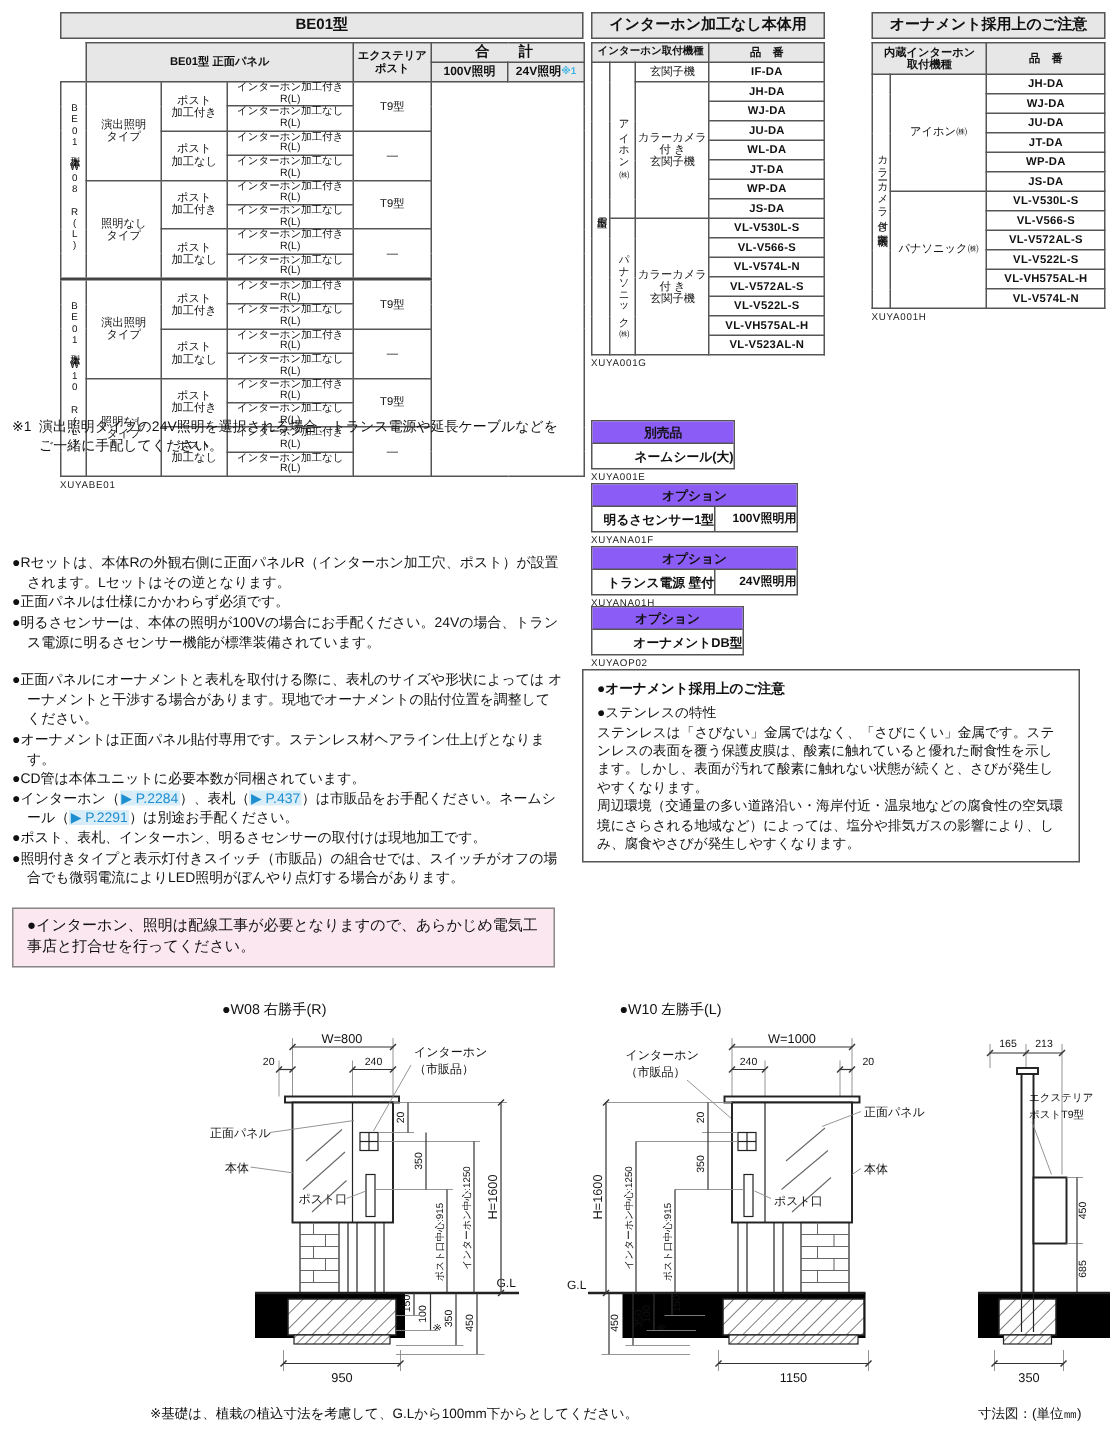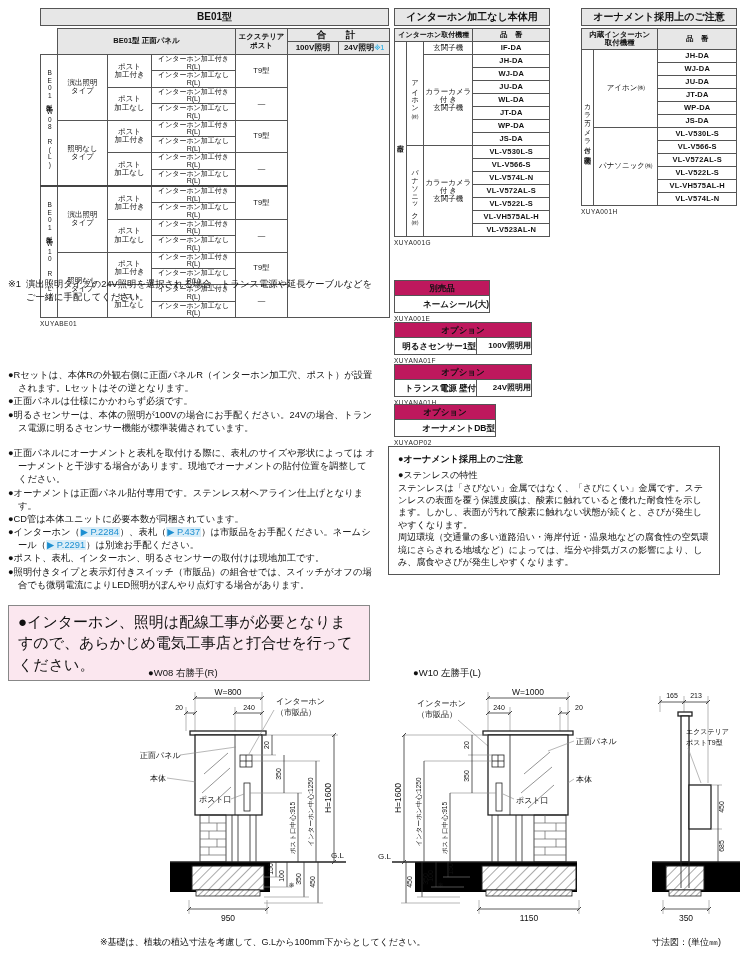--- a/index.html
+++ b/index.html
@@ -26,32 +26,32 @@
   table.mt td.vert span{font-size:6.5px;}
   .ref{color:#3fb4e4;font-size:6.5px;font-weight:bold;vertical-align:top;letter-spacing:0;}
   
   table.st{width:156px;font-size:7.5px;}
   table.st td{height:12px;}
   table.st td.pn{font-weight:bold;font-size:7.5px;letter-spacing:0.2px;}
   table.st td.vert span{font-size:7px;}
   .code{font-size:6.5px;color:#222;letter-spacing:0.5px;margin-top:2px;}
   
   .opt{border:1px solid #555;}
-  .opt .oh{background:#be185d;border-bottom:1px solid #555;font-weight:bold;font-size:8.5px;text-align:center;height:14px;line-height:14px;}
+  .opt .oh{background:#8b5cf6;border-bottom:1px solid #555;font-weight:bold;font-size:8.5px;text-align:center;height:14px;line-height:14px;}
   .opt .ov{display:flex;height:16px;line-height:16px;font-size:8.5px;font-weight:bold;text-align:right;}
   .opt .ov .nm{flex:1;}
   .opt .ov .tg{width:54px;border-left:1px solid #555;font-size:8px;}
   
   .bullets{font-size:9.3px;line-height:1.42;}
   .bullets p{margin:0;padding-left:10px;text-indent:-10px;}
   .gap-top{margin-top:12px !important;}
   .plink{color:#1d8fd1;background:#d9edf8;padding:0 1px;}
   .footnote{display:flex;font-size:9.3px;line-height:1.38;}
   .footnote .mk{width:18px;flex:none;}
-  .wiring{background:#fbe7ef;border:1px solid #888;padding:5px 9px;font-size:15px;line-height:1.42;}
+  .wiring{background:#fbe7ef;border:1px solid #888;padding:5px 9px;font-size:10px;line-height:1.42;}
   .ornament{border:1px solid #555;padding:6px 9px;font-size:9.1px;line-height:1.36;}
   .ornament .ot{font-weight:bold;margin-bottom:4px;}
   .ornament p{margin:0;}
   .blocktitle{height:16px;line-height:16px;font-size:10px;margin-bottom:2px;}
   .foot{font-size:9px;color:#111;}
   
   svg text{fill:#111;font-family:"Liberation Sans","DejaVu Sans",sans-serif;}
   .ttl{font-size:9.5px;}
   .dt{font-size:8.5px;}
   .dts{font-size:7px;}

